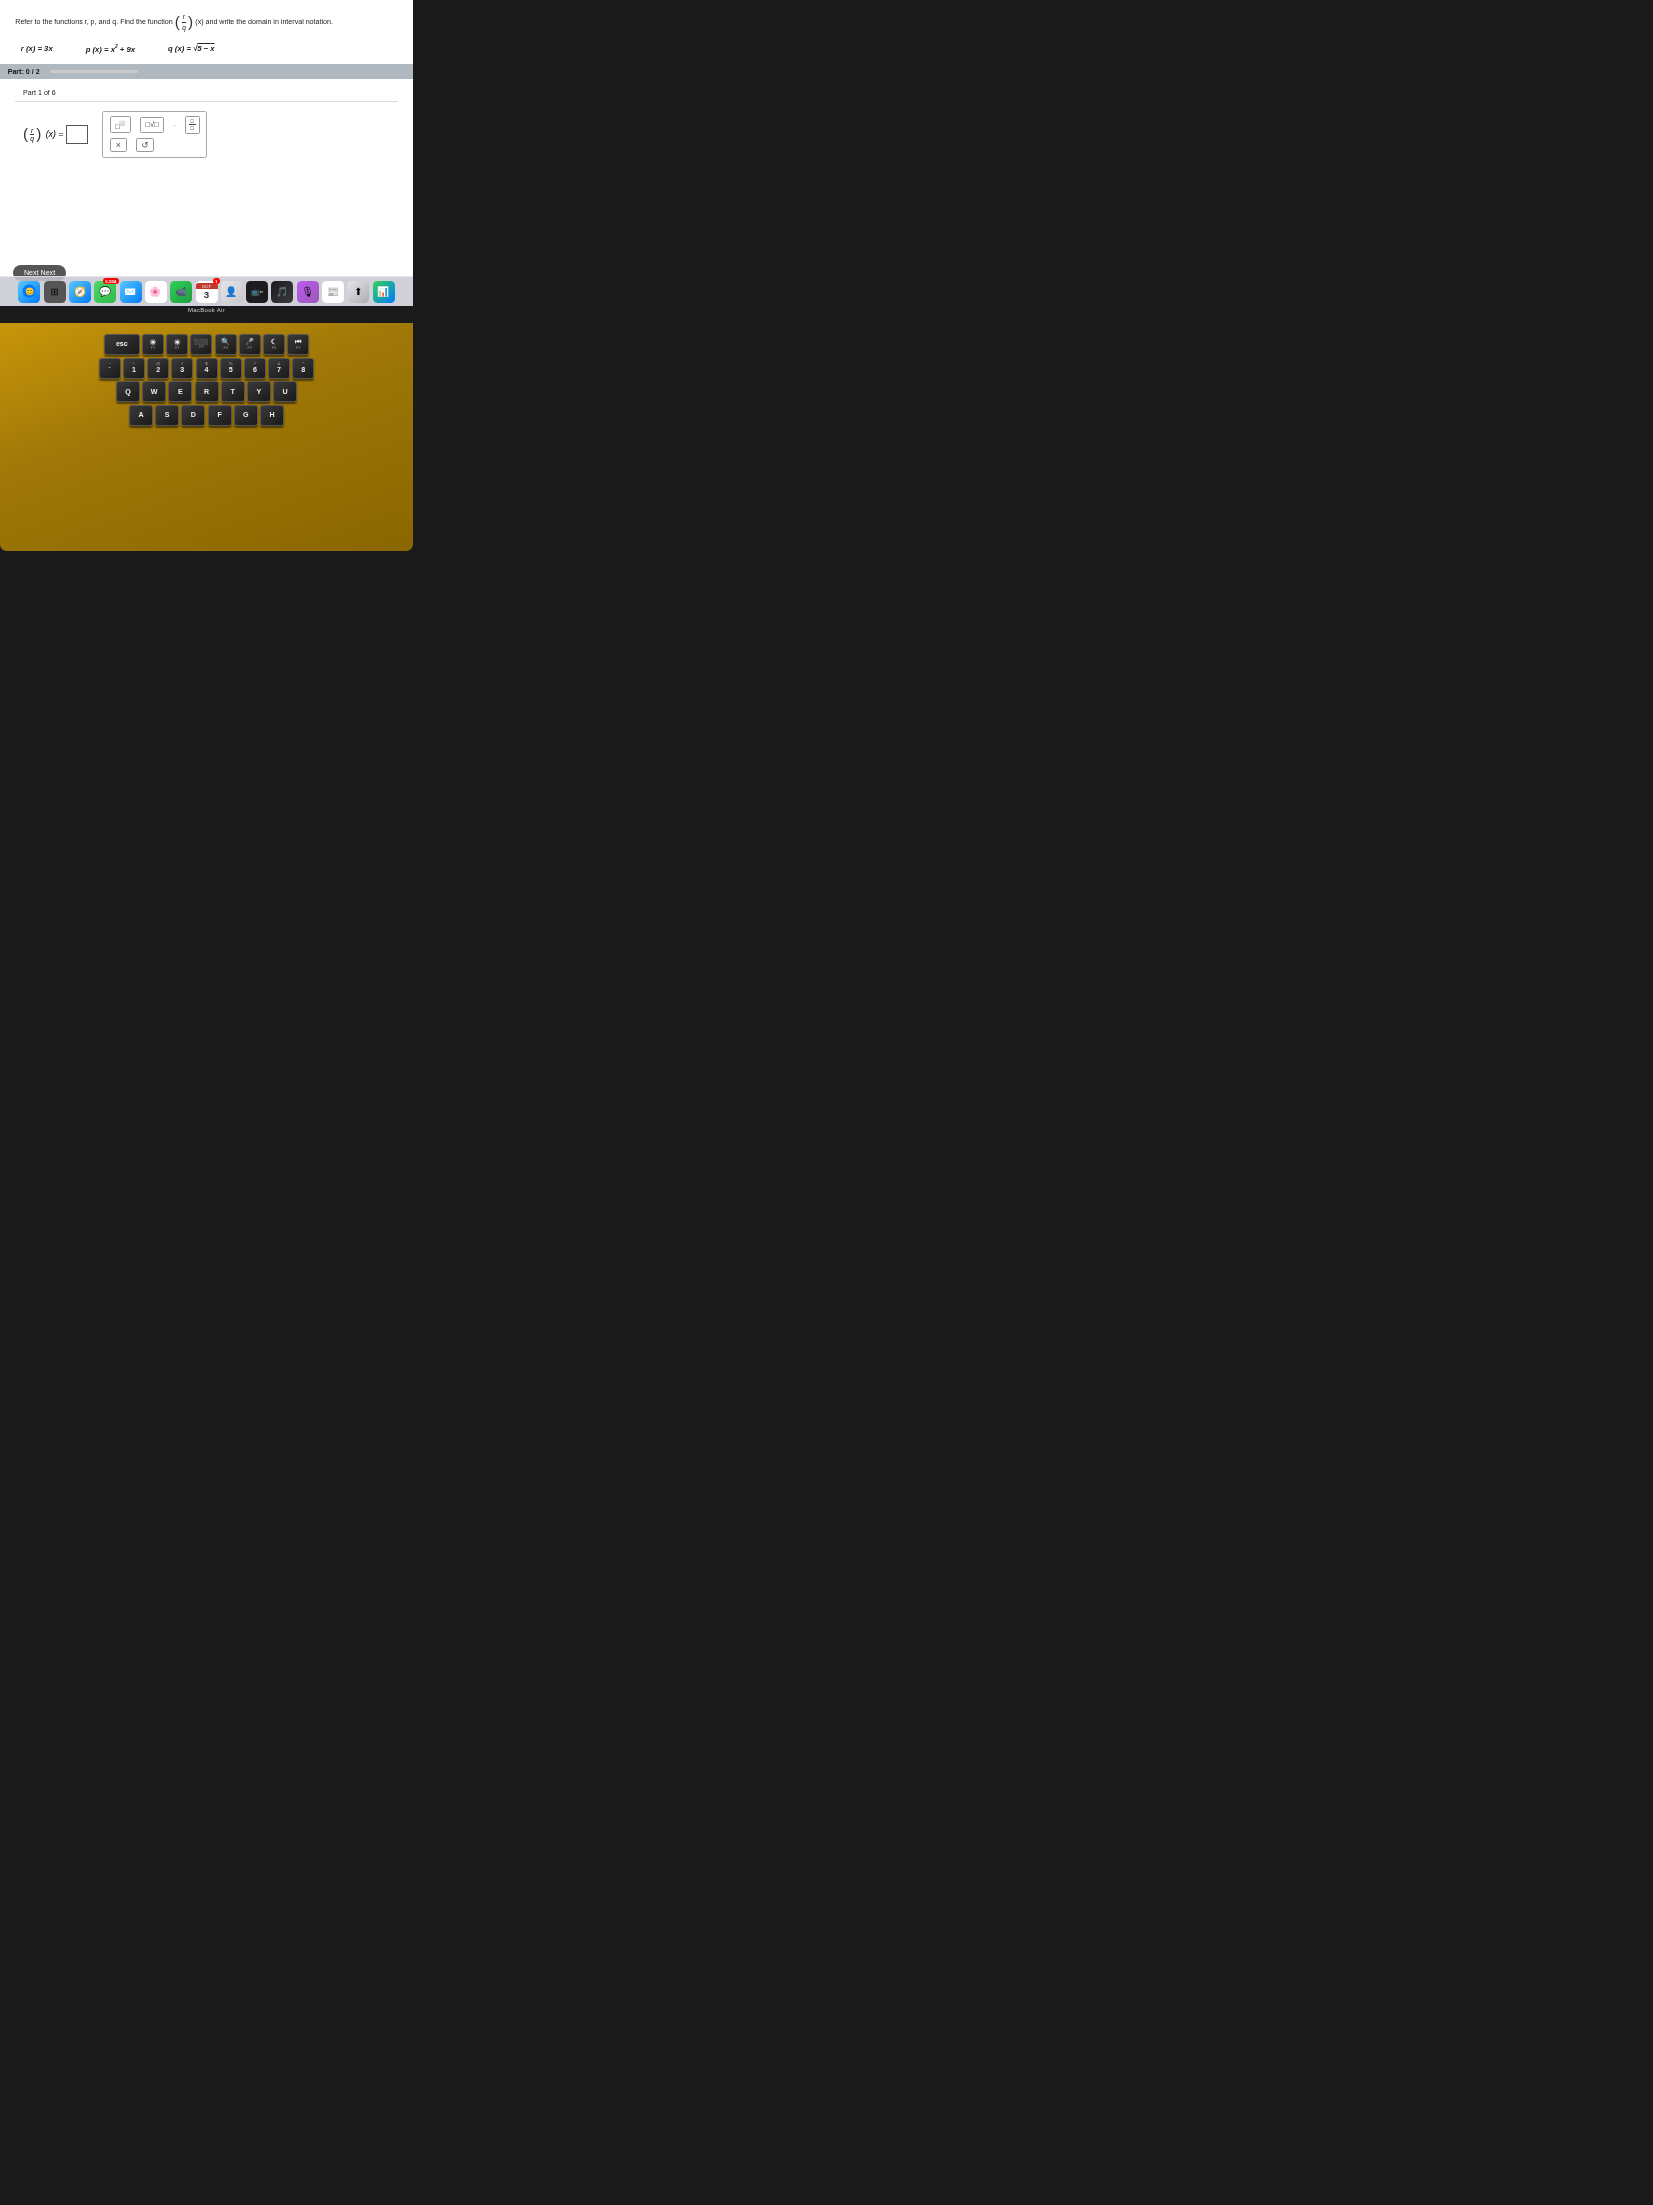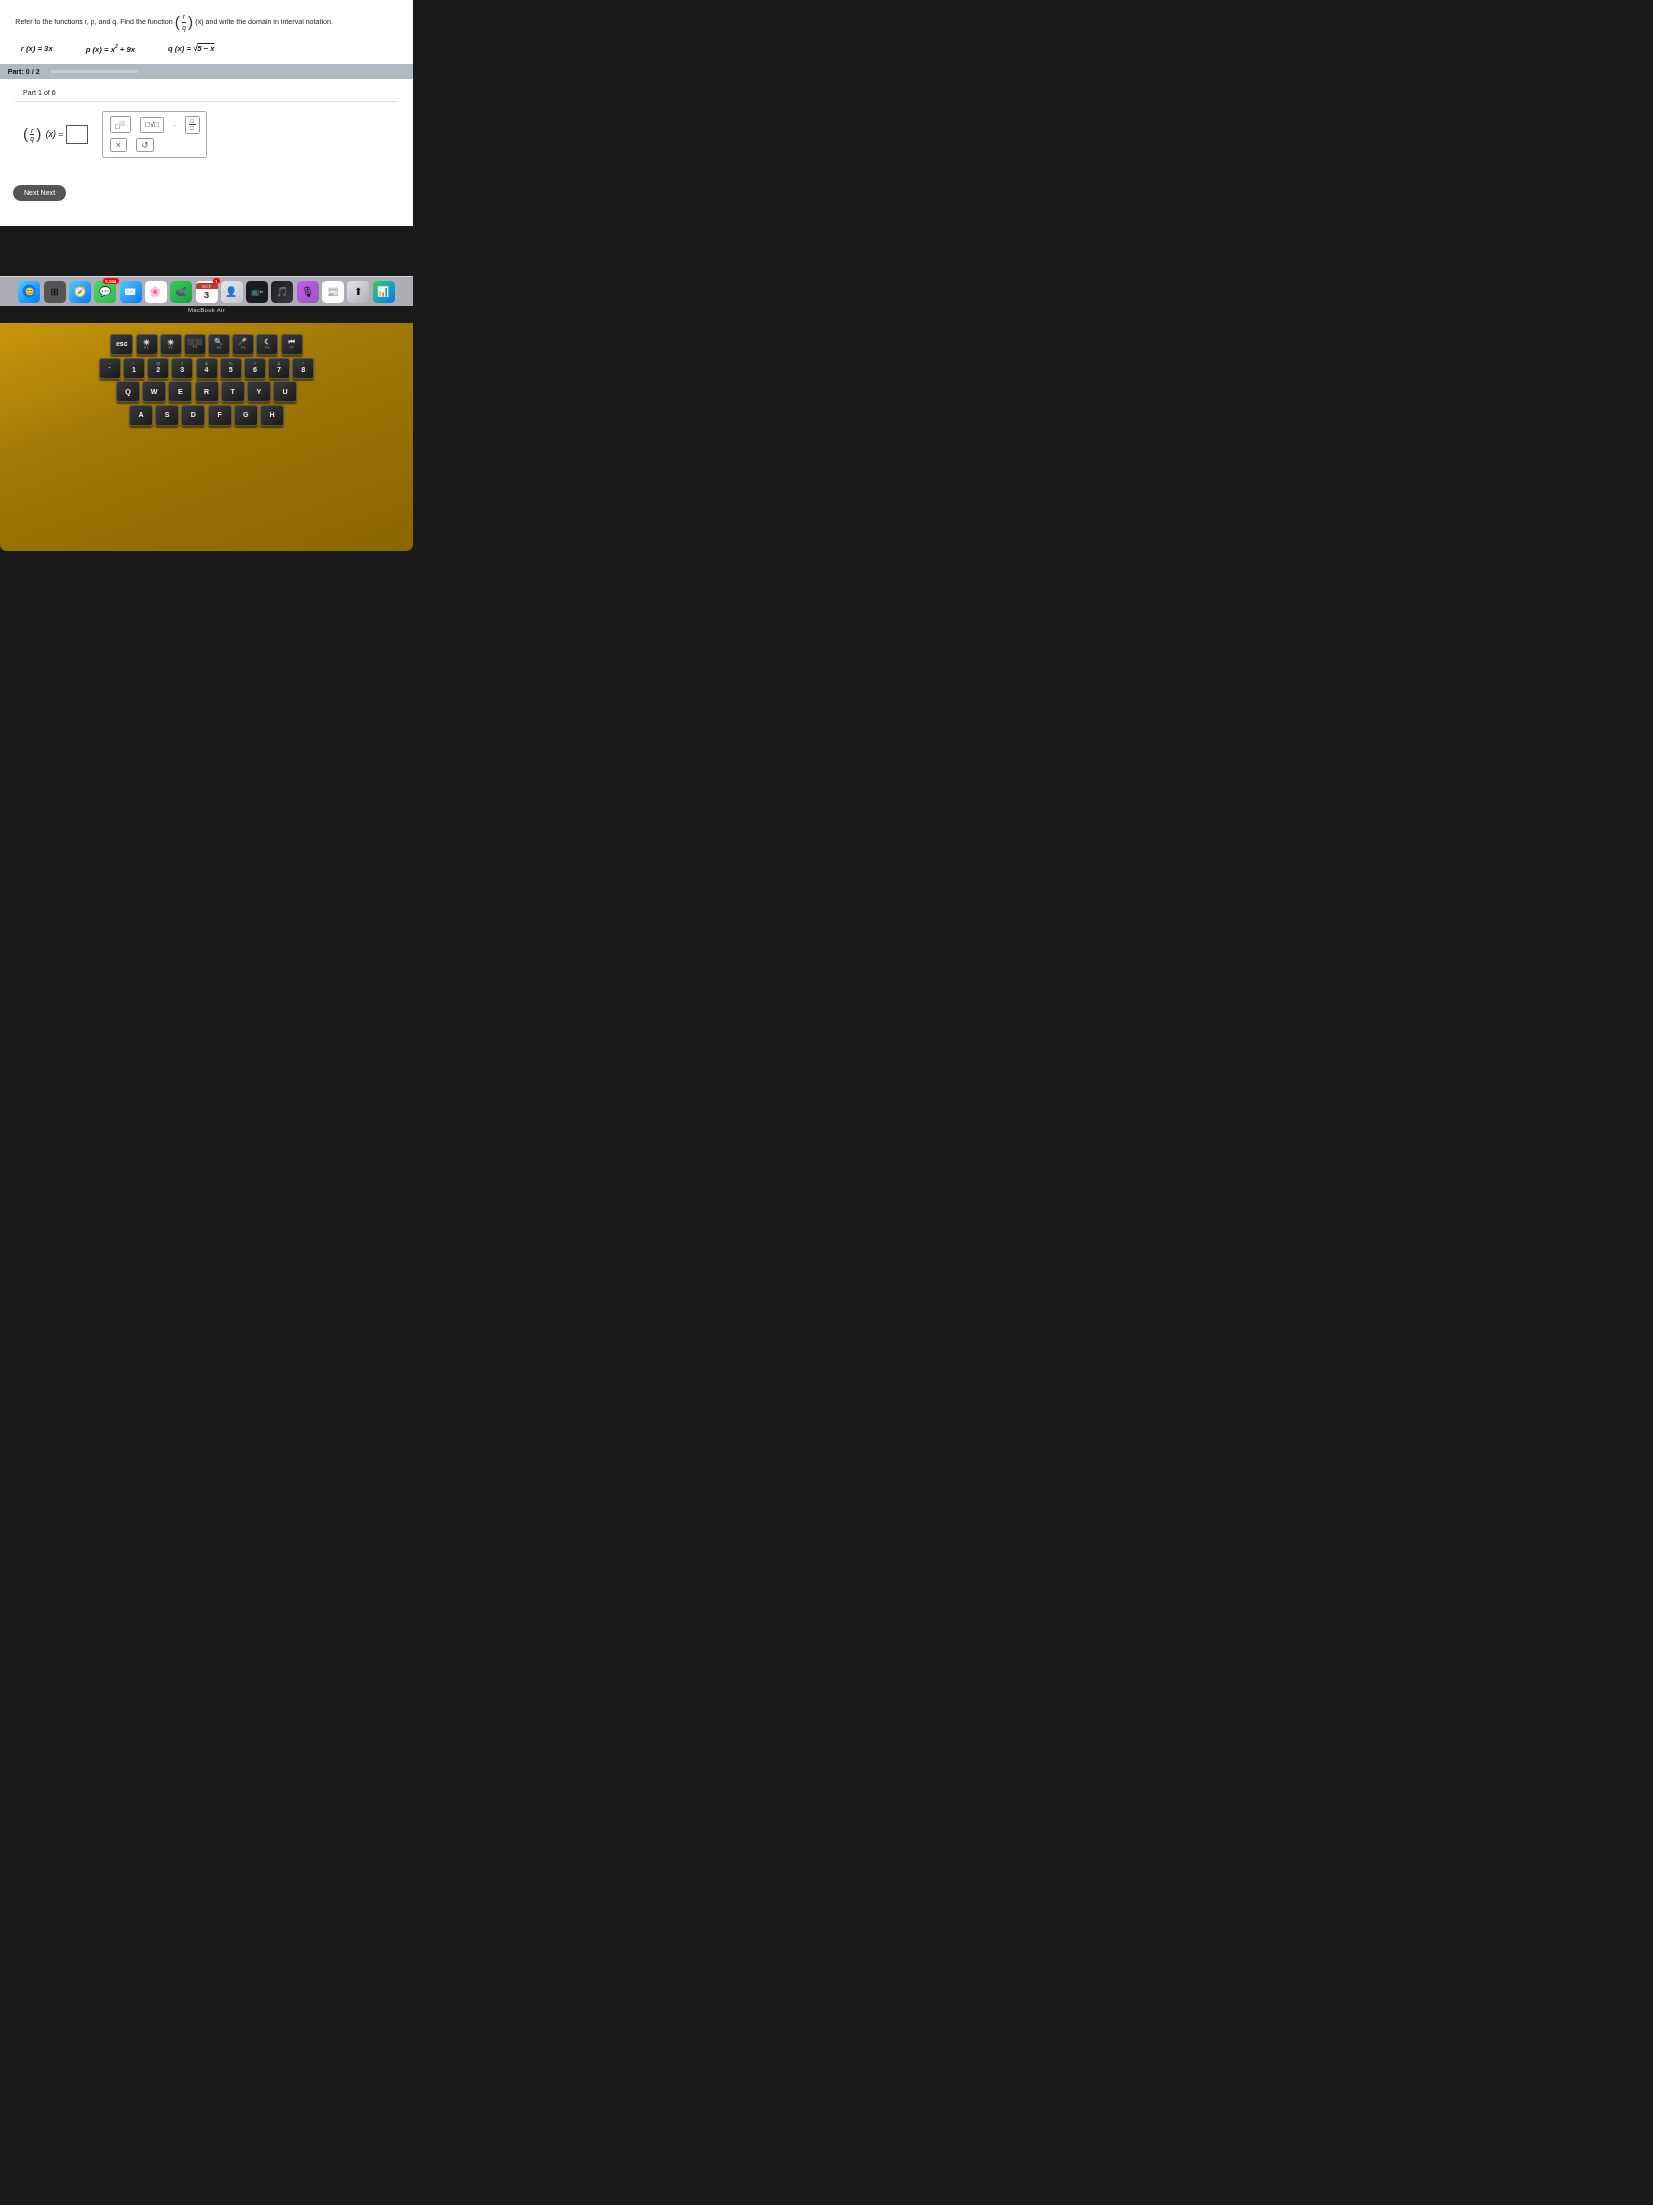--- a/index.html
+++ b/index.html
@@ -12,21 +12,21 @@
       overflow: hidden;
       position: relative;
     }
 
     
     .screen {
       position: absolute;
       top: 0;
       left: 0;
       right: 0;
-      height: 226px;
+      height: 306px;
       background: #f0f0f0;
       border-radius: 4.4px 4.4px 0 0;
     }
 
     .screen-content {
       background: white;
       margin: 0;
       padding: 11px 15.3px;
       height: 100%;
       overflow: hidden;
@@ -307,21 +307,21 @@
       color: #eee;
       line-height: 1.2;
     }
 
     .key .key-sub {
       font-size: 3.8px;
       color: #888;
       line-height: 1;
     }
 
-    .key-esc { width: 23px; }
+    .key-esc { width: 36px; }
     .key-fn { width: 22px; }
     .key-std { width: 22px; }
     .key-letter { width: 24px; }
 
     
     .dock-finder { background: linear-gradient(135deg, #5ac8fa, #007aff); }
     .dock-launchpad { background: linear-gradient(135deg, #8e8e93, #636366); }
     .dock-safari { background: linear-gradient(135deg, #5ac8fa, #34aadc); }
     .dock-messages { background: linear-gradient(135deg, #4cd964, #30b94d); }
     .dock-mail { background: linear-gradient(135deg, #5ac8fa, #007aff); }

